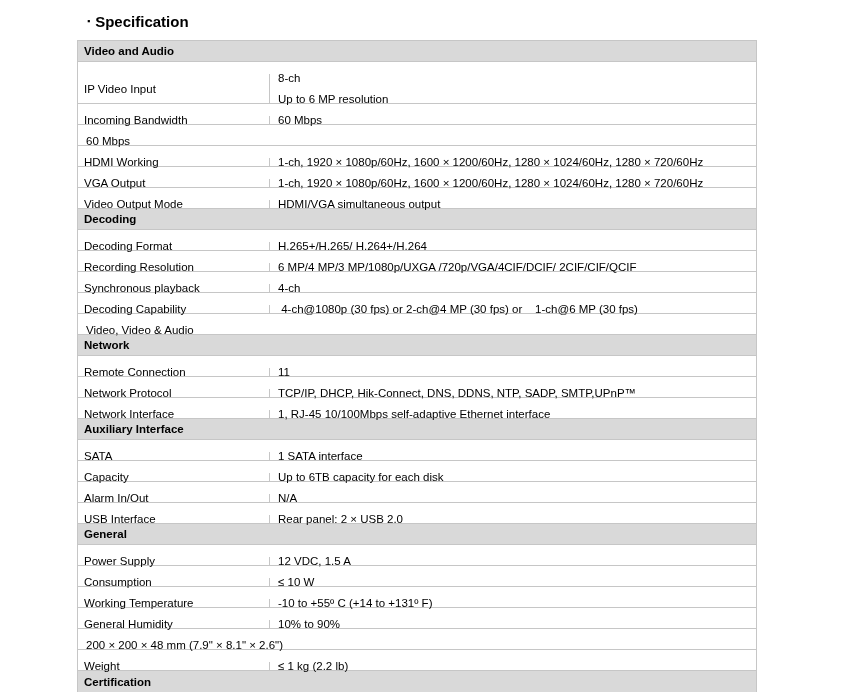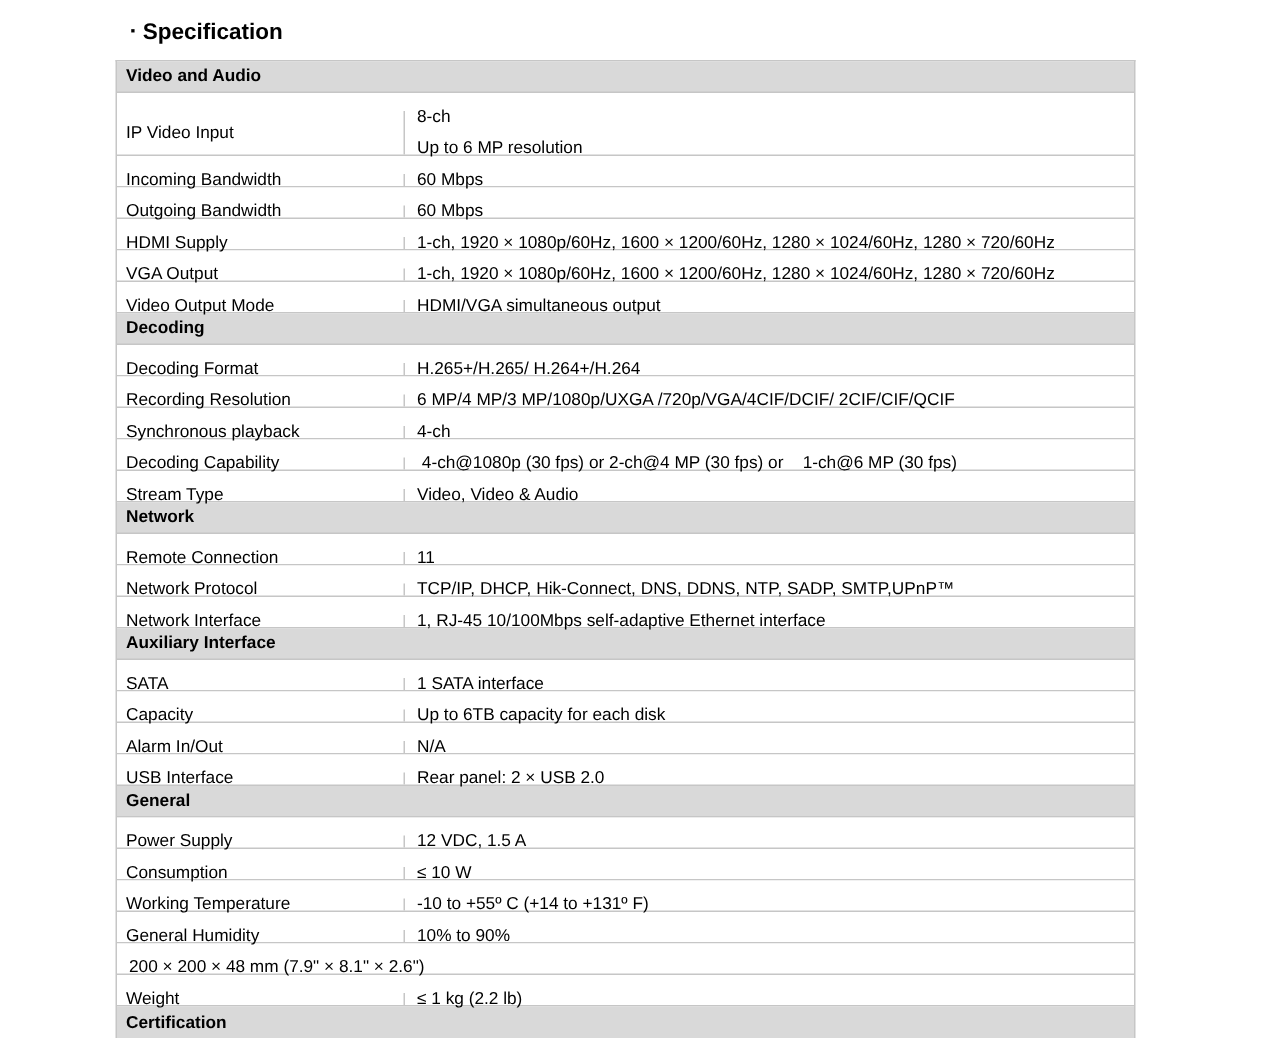--- a/index.html
+++ b/index.html
@@ -65,25 +65,24 @@
       <div class="row tall">
         <div class="cell label">IP Video Input</div>
         <div class="cell value">8-ch
 Up to 6 MP resolution</div>
       </div>
       <div class="row">
         <div class="cell label">Incoming Bandwidth</div>
         <div class="cell value">60 Mbps</div>
       </div>
       <div class="row">
-        <div class="cell label">Outgoing Bandwidth</div>
         <div class="cell value">60 Mbps</div>
       </div>
       <div class="row">
-        <div class="cell label">HDMI Supply</div>
+        <div class="cell label">HDMI Working</div>
         <div class="cell value">1-ch, 1920 × 1080p/60Hz, 1600 × 1200/60Hz, 1280 × 1024/60Hz, 1280 × 720/60Hz</div>
       </div>
       <div class="row">
         <div class="cell label">VGA Output</div>
         <div class="cell value">1-ch, 1920 × 1080p/60Hz, 1600 × 1200/60Hz, 1280 × 1024/60Hz, 1280 × 720/60Hz</div>
       </div>
       <div class="row">
         <div class="cell label">Video Output Mode</div>
         <div class="cell value">HDMI/VGA simultaneous output</div>
       </div>
@@ -98,21 +97,20 @@
       </div>
       <div class="row">
         <div class="cell label">Synchronous playback</div>
         <div class="cell value">4-ch</div>
       </div>
       <div class="row">
         <div class="cell label">Decoding Capability</div>
         <div class="cell value"> 4-ch@1080p (30 fps) or 2-ch@4 MP (30 fps) or    1-ch@6 MP (30 fps)</div>
       </div>
       <div class="row">
-        <div class="cell label">Stream Type</div>
         <div class="cell value">Video, Video &amp; Audio</div>
       </div>
       <div class="section-header">Network</div>
       <div class="row">
         <div class="cell label">Remote Connection</div>
         <div class="cell value">11</div>
       </div>
       <div class="row">
         <div class="cell label">Network Protocol</div>
         <div class="cell value">TCP/IP, DHCP, Hik-Connect, DNS, DDNS, NTP, SADP, SMTP,UPnP™</div>

